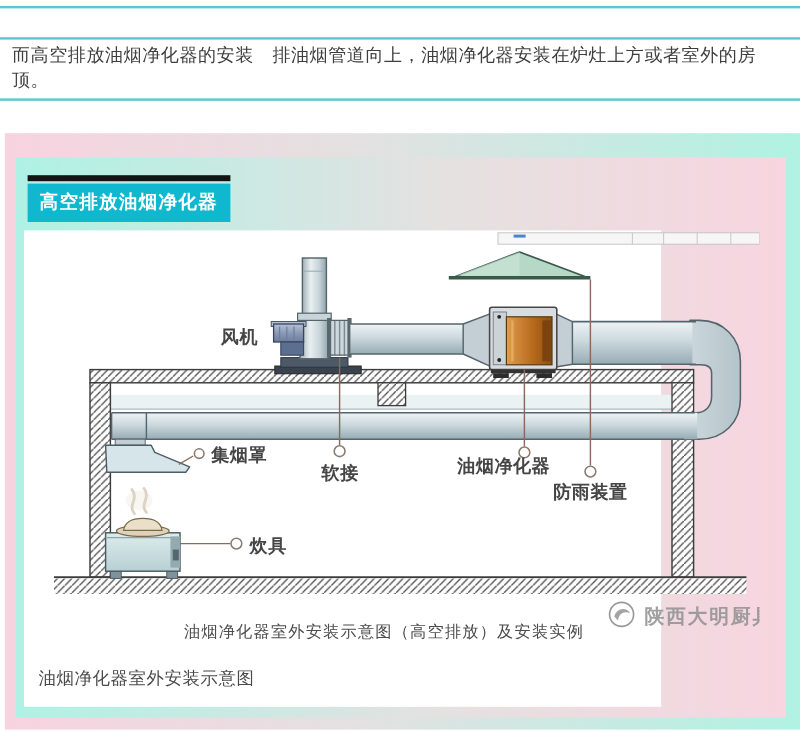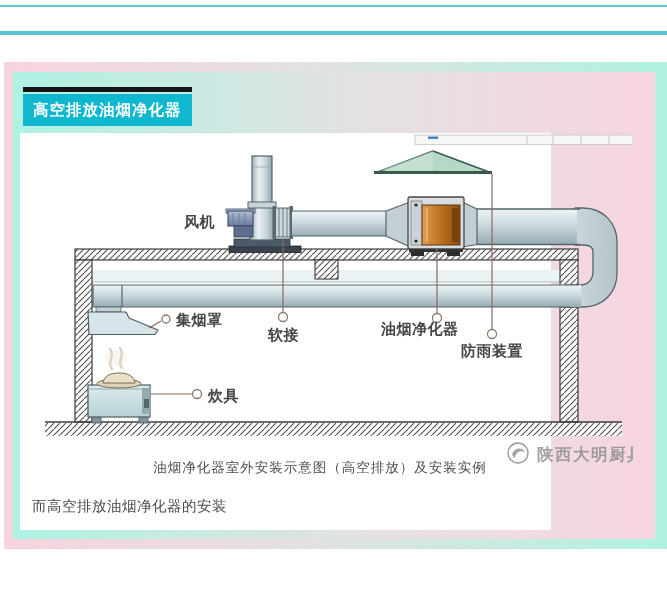--- a/index.html
+++ b/index.html
@@ -6,21 +6,21 @@
   .page{width:667px;height:609px;overflow:hidden;background:#fff;
         font-family:"Liberation Sans","DejaVu Sans",sans-serif;}
   
   .rule{height:2px;background:#5cc7d1;}
   .rule-top{margin-top:5px;}
   .intro-gap{height:24px;}
   .intro-text{padding:3px 10px 4px;font-size:15px;line-height:21px;color:#3e3e3e;letter-spacing:.5px;}
   
   .frame-outer{margin:27px 0 0 4px;
      background:linear-gradient(90deg,#f8d3df 0%,#e3e1e1 45%,#b0f2e2 100%);
-     padding:10px 12px 10px 9px;}
+     padding:20px 12px 10px 9px;}
   .frame-inner{background:linear-gradient(90deg,#aef2e4 0%,#e4e1e1 55%,#f8d5e0 100%);
      padding:9px 22px 9px 7px;}
   .label-wrap{display:inline-block;margin:6px 0 7px 3px;}
   .label-bar{height:5px;background:#141414;margin-bottom:2px;}
   .label-box{background:#10b8cf;color:#fff;font-weight:bold;font-size:15.5px;
      padding:6px 10px 7px;letter-spacing:1px;line-height:19px;}
   .white-area{background:#fff;width:531px;}
   .white-area svg{display:block;}
   .footer-text{padding:17px 0 14px 12px;font-size:14.5px;color:#4a4a4a;letter-spacing:.5px;}
   text{font-family:"Liberation Sans","DejaVu Sans",sans-serif;}
@@ -28,20 +28,24 @@
 </style>
 </head>
 <body>
 
 <div class="page">
 
   <div class="intro">
     <div class="rule rule-top"></div>
     <div class="intro-gap"></div>
     <div class="rule"></div>
+    <div class="intro-text">
+      <div>而高空排放油烟净化器的安装　排油烟管道向上，油烟净化器安装在炉灶上方或者室外的房</div>
+      <div>顶。</div>
+    </div>
     <div class="rule"></div>
   </div>
 
   <div class="frame-outer">
     <div class="frame-inner">
 
       <div class="label-wrap">
         <div class="label-bar"></div>
         <div class="label-box">高空排放油烟净化器</div>
       </div>
@@ -206,19 +210,19 @@
 
           <text x="320" y="517" text-anchor="middle" font-size="13.5" fill="#4c4c4c" letter-spacing="1">油烟净化器室外安装示意图（高空排放）及安装实例</text>
 
           <g>
             <circle cx="518" cy="498" r="10" fill="none" stroke="#9a9a9a" stroke-width="1.4"></circle>
             <path d="M512,500 C513,493 522,491 525,497 C520,495 516,497 515,503 Z" fill="#9a9a9a" opacity="0.9"></path>
             <text x="537" y="505" font-size="16.5" font-weight="600" fill="#909090" letter-spacing="1.5" opacity="0.85">陕西大明厨具</text>
           </g>
         </svg>
 
-        <div class="footer-text">而高空排放油烟净化器的安装</div>
+        <div class="footer-text">油烟净化器室外安装示意图</div>
       </div>
 
     </div>
   </div>
 
 </div>
 
 </body></html>

